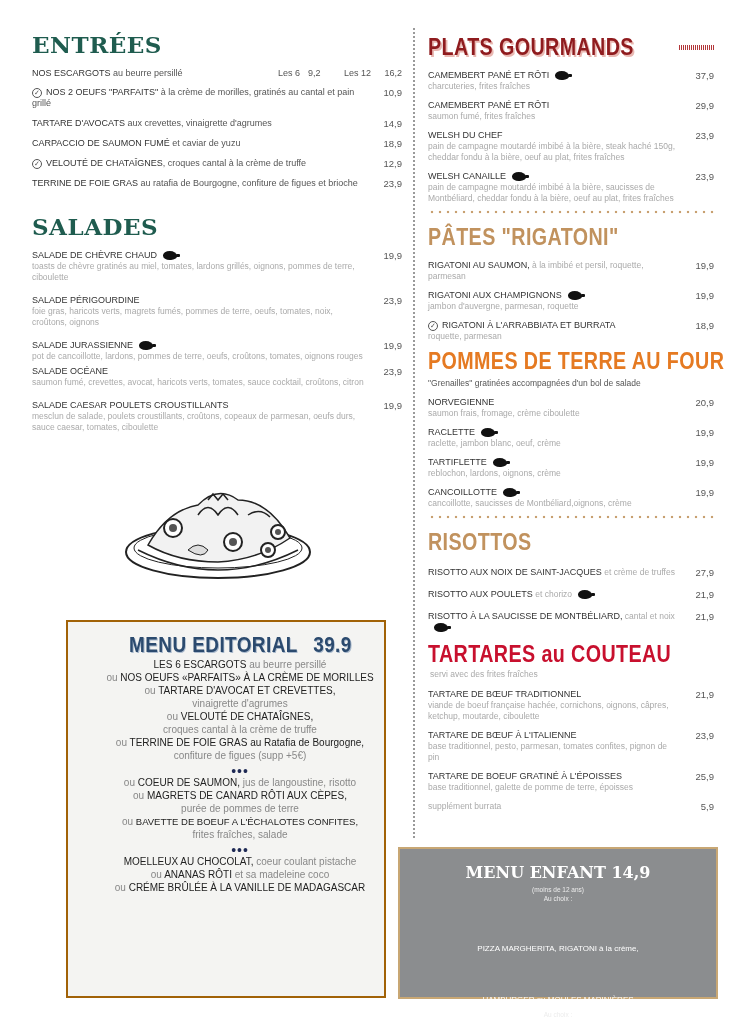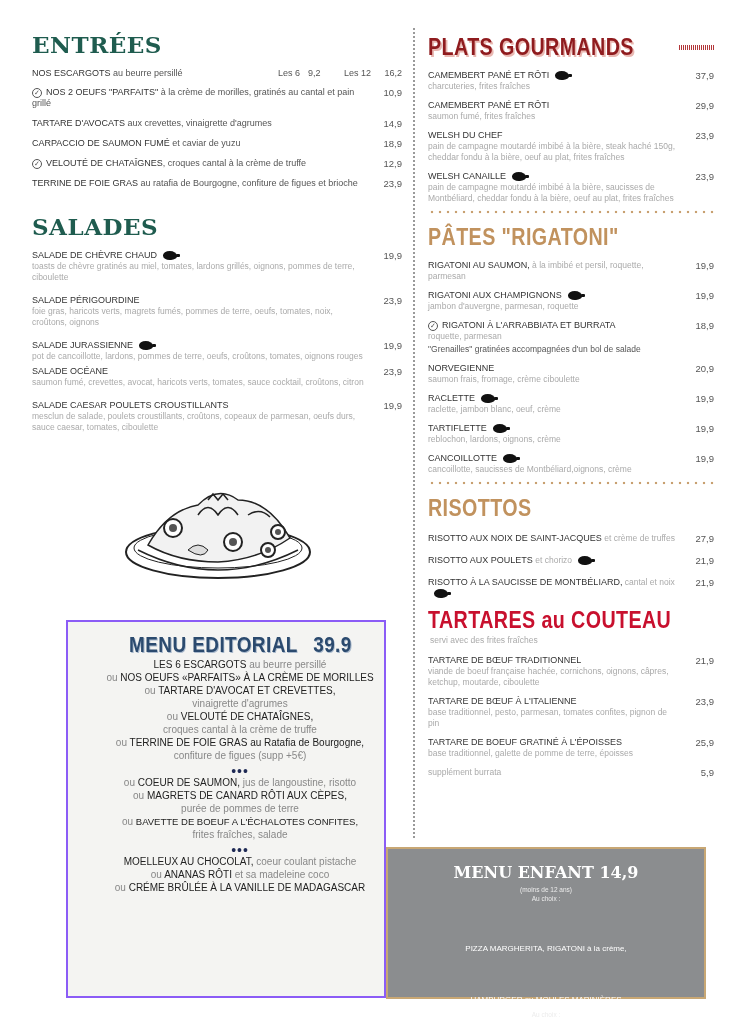--- a/index.html
+++ b/index.html
@@ -34,29 +34,29 @@
   .veg { display:inline-block; width:10px; height:10px; border:1px solid #555; border-radius:50%; font-size:7px; line-height:8px; text-align:center; color:#555; vertical-align:middle; margin-right:4px; }
 
   .escargot-row { display:flex; font-size:9px; line-height:11px; margin-bottom:8px; color:#333; }
   .escargot-row .name { flex:1; }
   .escargot-row .q { color:#555; width:30px; }
   .escargot-row .p { color:#555; width:36px; }
   .escargot-row .plast { color:#555; width:24px; text-align:right; }
 
   .salad-art { position:absolute; left:118px; top:470px; width:200px; height:120px; }
 
-  .menu-edit { position:absolute; left:66px; top:620px; width:320px; height:378px; border:2px solid #8b5cf6; background:#f4f4f2; text-align:center;padding-left:28px; }
+  .menu-edit { position:absolute; left:66px; top:620px; width:320px; height:378px; border:2px solid #a16207; background:#f4f4f2; text-align:center;padding-left:28px; }
   .menu-edit .head { margin-top:10px; font-weight:bold; font-size:22px; color:#2b4a6e; text-shadow:1px 1px 0 #a9b9cc; letter-spacing:0.5px; display:inline-block; transform:scaleX(0.86); white-space:nowrap; }
   .menu-edit .head .pr { margin-left:18px; }
   .me-line { font-size:10px; line-height:13px; color:#222; margin-top:0; }
   .me-line .ou, .me-line .light { color:#888; }
   .me-line .sub { display:block; color:#888; }
   .me-dots { color:#1f2a55; font-size:14px; line-height:10px; letter-spacing:1px; margin-top:4px; }
 
-  .menu-enf { position:absolute; left:386px; top:847px; width:320px; height:152px; background:#8b8d8f; border:2px solid #c8a774; text-align:center; color:#fff; }
+  .menu-enf { position:absolute; left:398px; top:847px; width:320px; height:152px; background:#8b8d8f; border:2px solid #c8a774; text-align:center; color:#fff; }
   .menu-enf .head { font-family:"DejaVu Serif", serif; font-weight:bold; font-size:16px; margin-top:14px; }
   .menu-enf .small { font-size:6.5px; color:#ececec; line-height:9px; }
   .menu-enf .big { font-size:8px; line-height:10px;margin-top:41px; }
   .menu-enf .bold { font-weight:bold; }
 </style>
 </head>
 <body>
 
 <div class="divider"></div>
 
@@ -198,20 +198,24 @@
     <div><span class="name">RIGATONI AUX CHAMPIGNONS</span><span class="pig"></span></div>
     <div class="desc">jambon d'auvergne, parmesan, roquette</div>
     <span class="price">19,9</span>
   </div>
   <div class="item" style="margin-bottom:2px">
     <div><span class="veg">✓</span><span class="name">RIGATONI À L'ARRABBIATA ET BURRATA</span></div>
     <div class="desc">roquette, parmesan</div>
     <span class="price">18,9</span>
   </div>
 
+  <div class="title-row">
+    <span class="sec-title-cond t-orange">POMMES DE TERRE AU FOUR</span>
+    <span class="hatch orange" style="width:14px"></span>
+  </div>
   <div style="font-size:8.5px;color:#555;margin:0 0 9px 0">"Grenailles" gratinées accompagnées d'un bol de salade</div>
   <div class="item">
     <div class="name">NORVEGIENNE</div>
     <div class="desc">saumon frais, fromage, crème ciboulette</div>
     <span class="price">20,9</span>
   </div>
   <div class="item">
     <div><span class="name">RACLETTE</span><span class="pig"></span></div>
     <div class="desc">raclette, jambon blanc, oeuf, crème</div>
     <span class="price">19,9</span>

